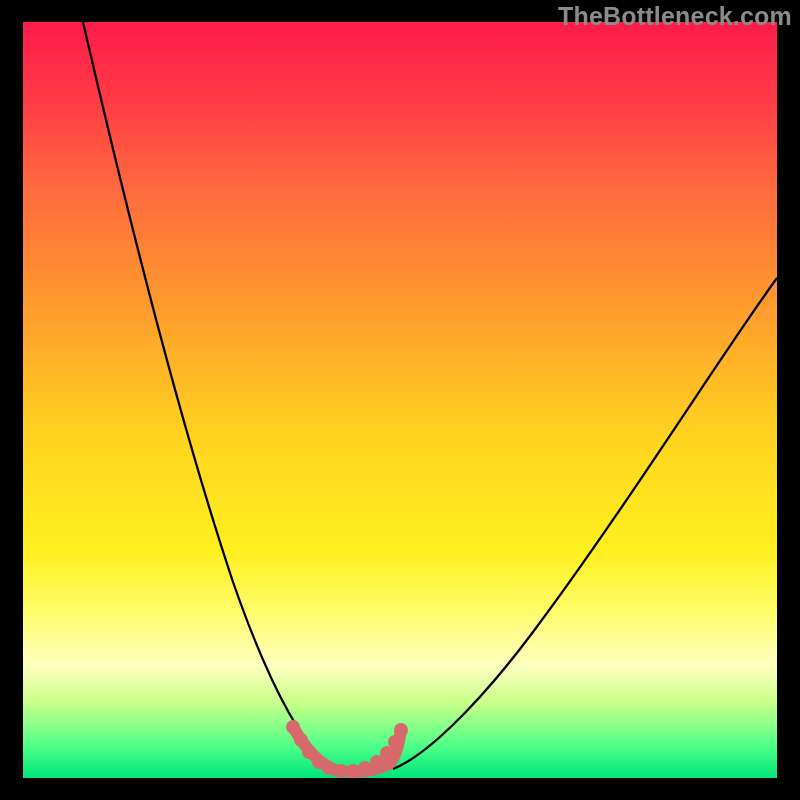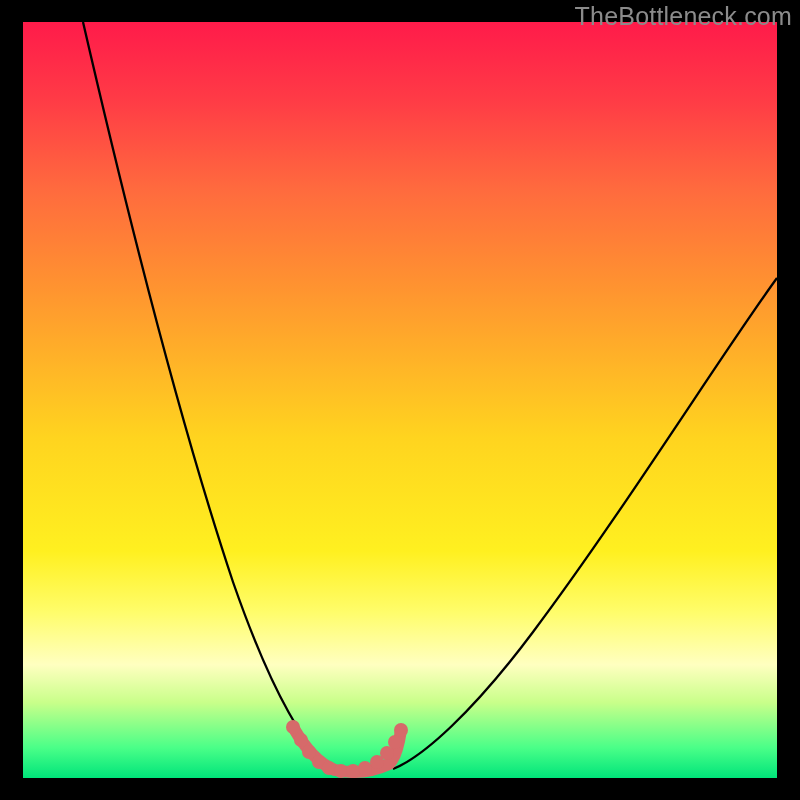--- a/index.html
+++ b/index.html
@@ -28,21 +28,21 @@
       #c9ff8a 90%,
       #4aff88 96%,
       #00e47a 100%);
   }
   .watermark {
     position: absolute;
     top: 2px;
     right: 8px;
     font-family: Arial, Helvetica, sans-serif;
     font-size: 25px;
-    font-weight: 400;
+    font-weight: 700;
     color: #8b8b8b;
     letter-spacing: 0.2px;
   }
   svg.curves {
     position: absolute;
     left: 0;
     top: 0;
   }
 </style>
 </head>

